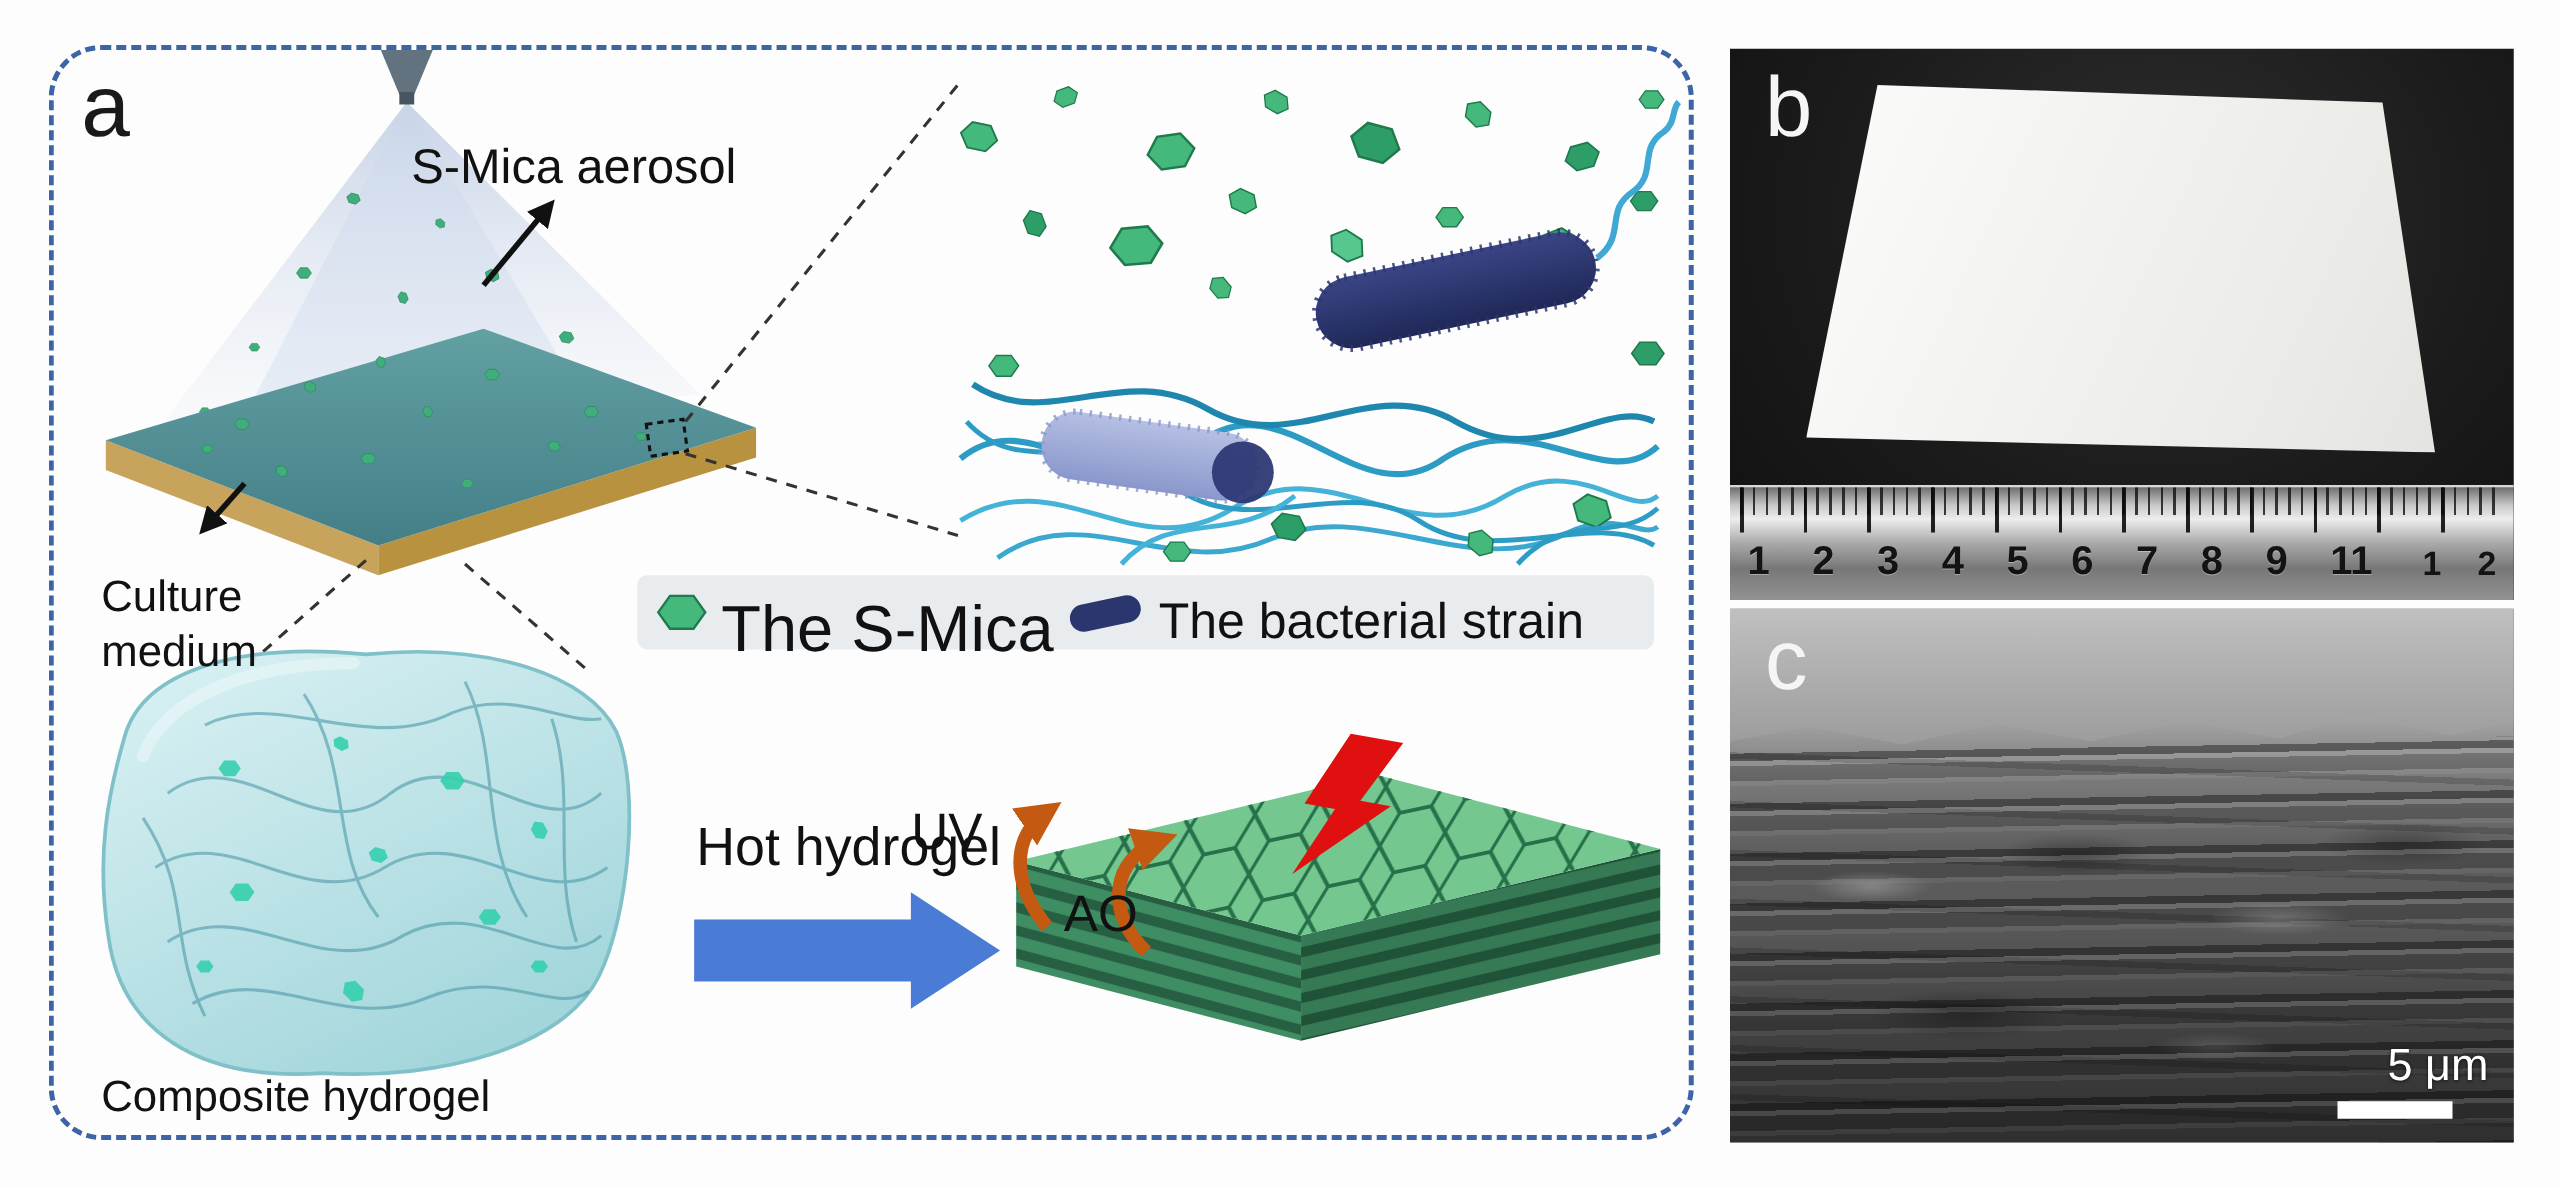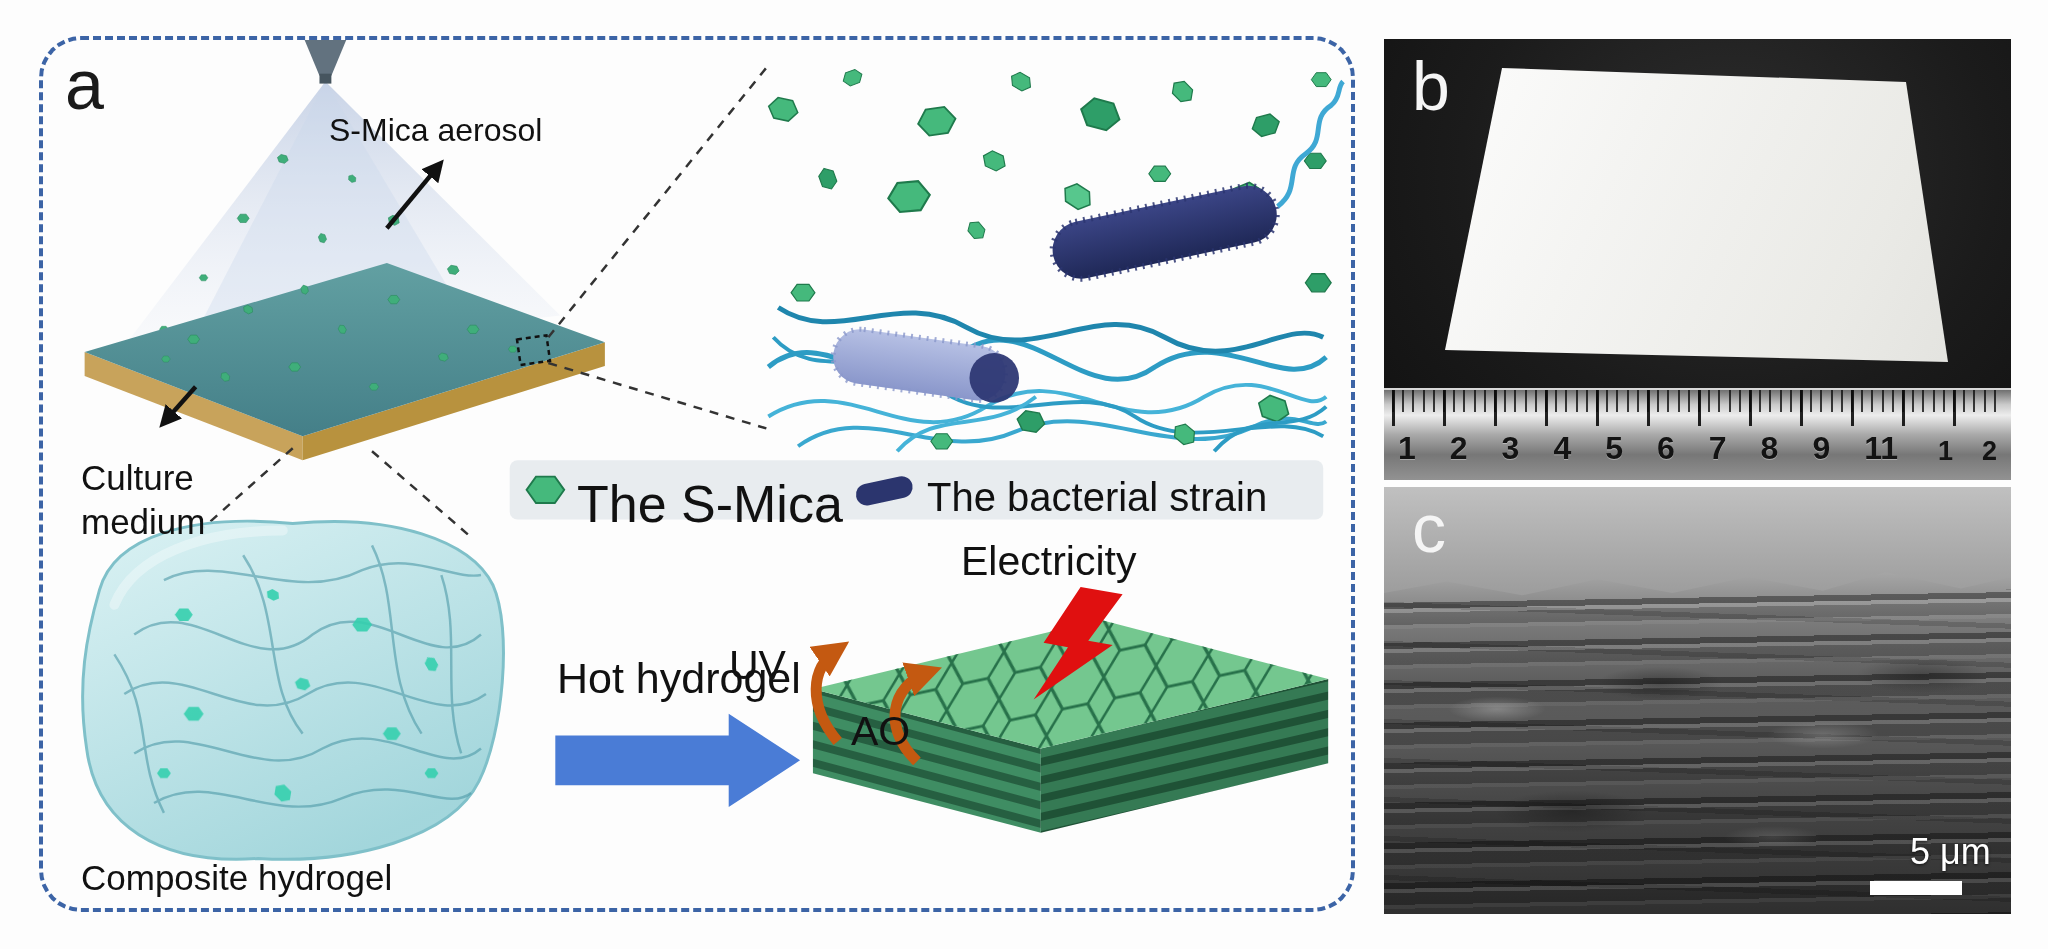--- a/index.html
+++ b/index.html
@@ -5,21 +5,21 @@
   html,body{margin:0;padding:0;background:#ffffff;}
   .figure{position:relative;width:2048px;height:949px;background:#fdfdfd;overflow:hidden;
           font-family:"Liberation Sans",sans-serif;}
 
   
   .panel-a{position:absolute;left:39px;top:36px;width:1316px;height:876px;
            border:4px dashed #3c64a6;border-radius:42px;box-sizing:border-box;}
   .panel-a svg{position:absolute;left:0;top:0;width:100%;height:100%;}
   .lbl{position:absolute;color:#111;line-height:1.25;}
   .panel-letter-a{left:22px;top:2px;font-size:70px;color:#1a1a1a;}
-  .lbl-aerosol{left:286px;top:70px;font-size:32px;text-align:center;}
+  .lbl-aerosol{left:286px;top:70px;font-size:39px;text-align:center;}
   .lbl-culture{left:38px;top:388px;font-size:35px;width:170px;margin-top:28px;}
   .lbl-legend-smica{left:534px;top:432px;font-size:52px;}
   .lbl-legend-bact{left:884px;top:432px;font-size:40px;}
   .lbl-hydrogel{left:38px;top:816px;font-size:35px;text-align:center;}
   .lbl-hotpress{left:514px;top:612px;font-size:43px;}
   .lbl-uv{left:686px;top:600px;font-size:41px;}
   .lbl-ao{left:808px;top:666px;font-size:41px;text-align:center;}
   .lbl-electricity{left:918px;top:496px;font-size:41px;}
 
   
@@ -268,21 +268,20 @@
 
     <span class="lbl panel-letter-a">a</span>
     <span class="lbl lbl-aerosol">S-Mica aerosol</span>
     <span class="lbl lbl-culture">Culture medium</span>
     <span class="lbl lbl-legend-smica">The S-Mica</span>
     <span class="lbl lbl-legend-bact">The bacterial strain</span>
     <span class="lbl lbl-hydrogel">Composite hydrogel</span>
     <span class="lbl lbl-hotpress">Hot hydrogel</span>
     <span class="lbl lbl-uv">UV</span>
     <span class="lbl lbl-ao">AO</span>
-    <span class="lbl lbl-electricity">Electricity</span>
   </div>
 
   <div class="panel-b">
     <div class="film"></div>
     <div class="ruler">
       <div class="ruler-ticks-fine"></div>
       <div class="ruler-ticks-mid"></div>
       <div class="ruler-numbers">
         <span>1</span>
         <span>2</span>

